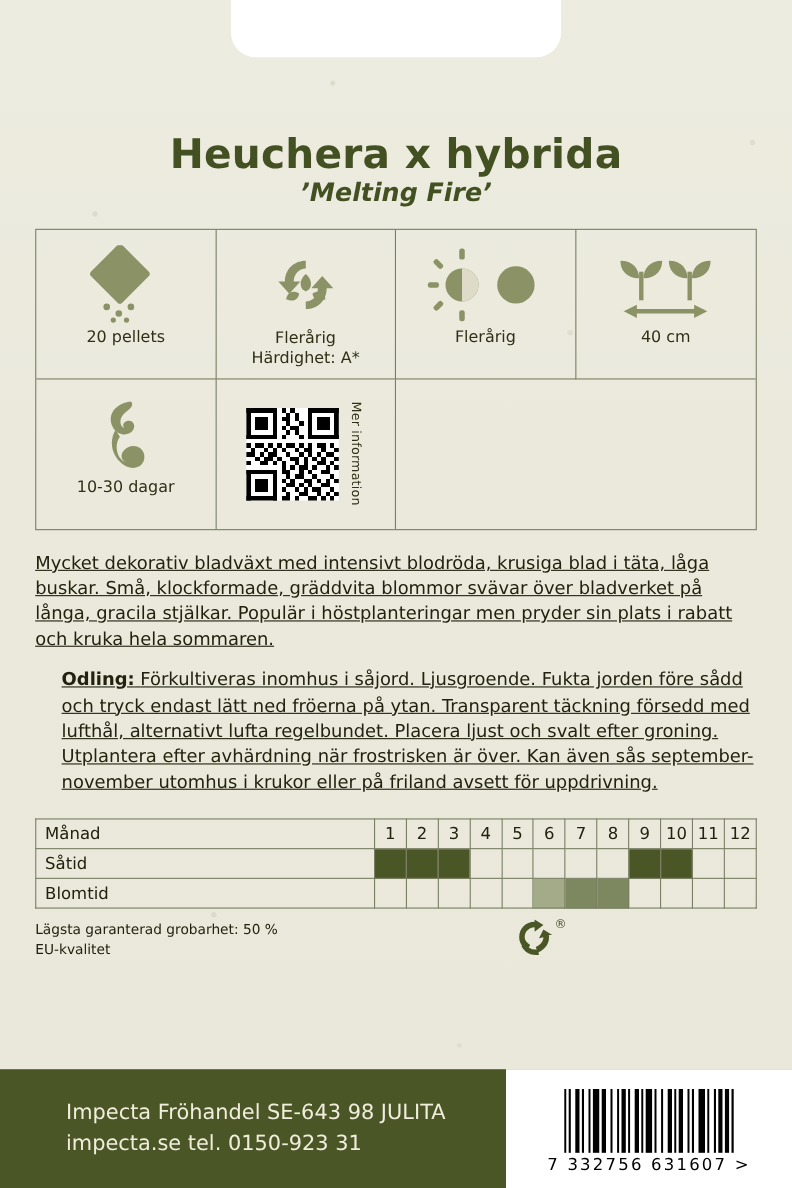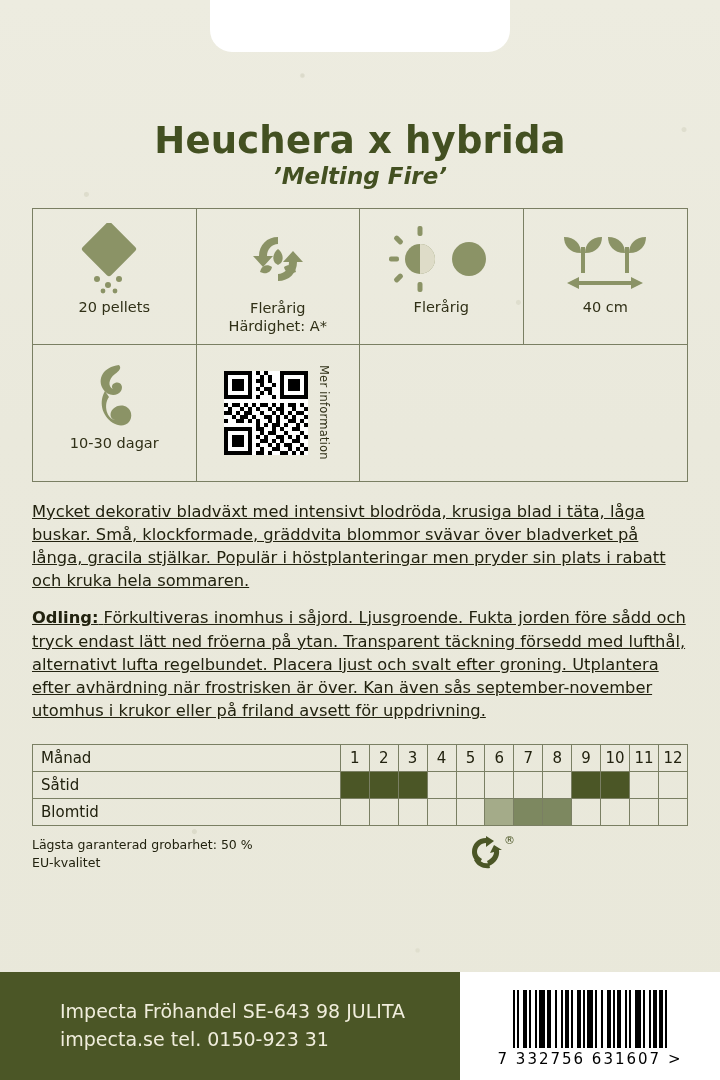--- a/index.html
+++ b/index.html
@@ -117,21 +117,21 @@
   }
 
   
   .body-text {
     margin: 18px 32px 0 32px;
     font-size: 16.3px;
     color: #22220f;
     line-height: 1.42;
   }
   .body-text p { margin: 0 0 14px 0; text-decoration: underline; }
-  .body-text p:last-child { margin-bottom: 0; }
+  .body-text p:last-child { margin-bottom: 0; margin-left: 24px; }
   .body-text b { font-weight: bold; }
 
   
   .calendar {
     margin: 22px 32px 0 32px;
     border: 1px solid #7a7f63;
     border-collapse: collapse;
     width: calc(100% - 64px);
   }
   .calendar td, .calendar th {

